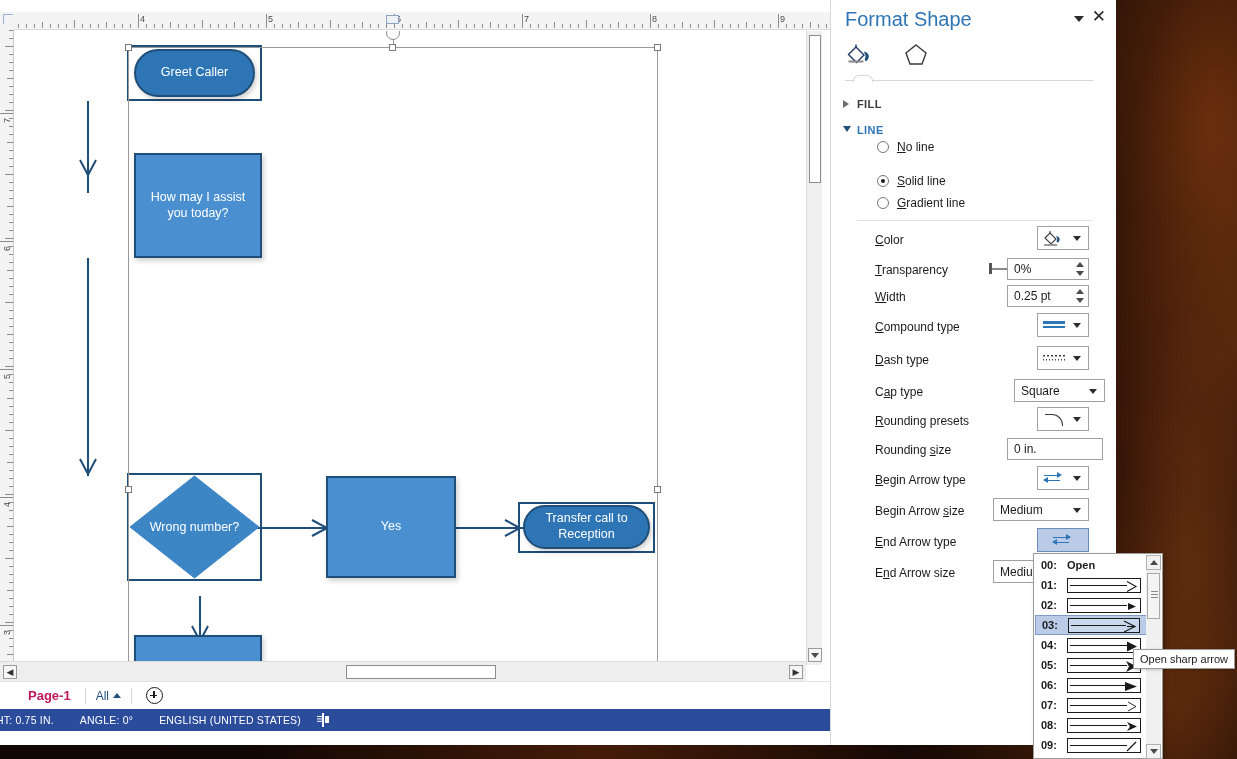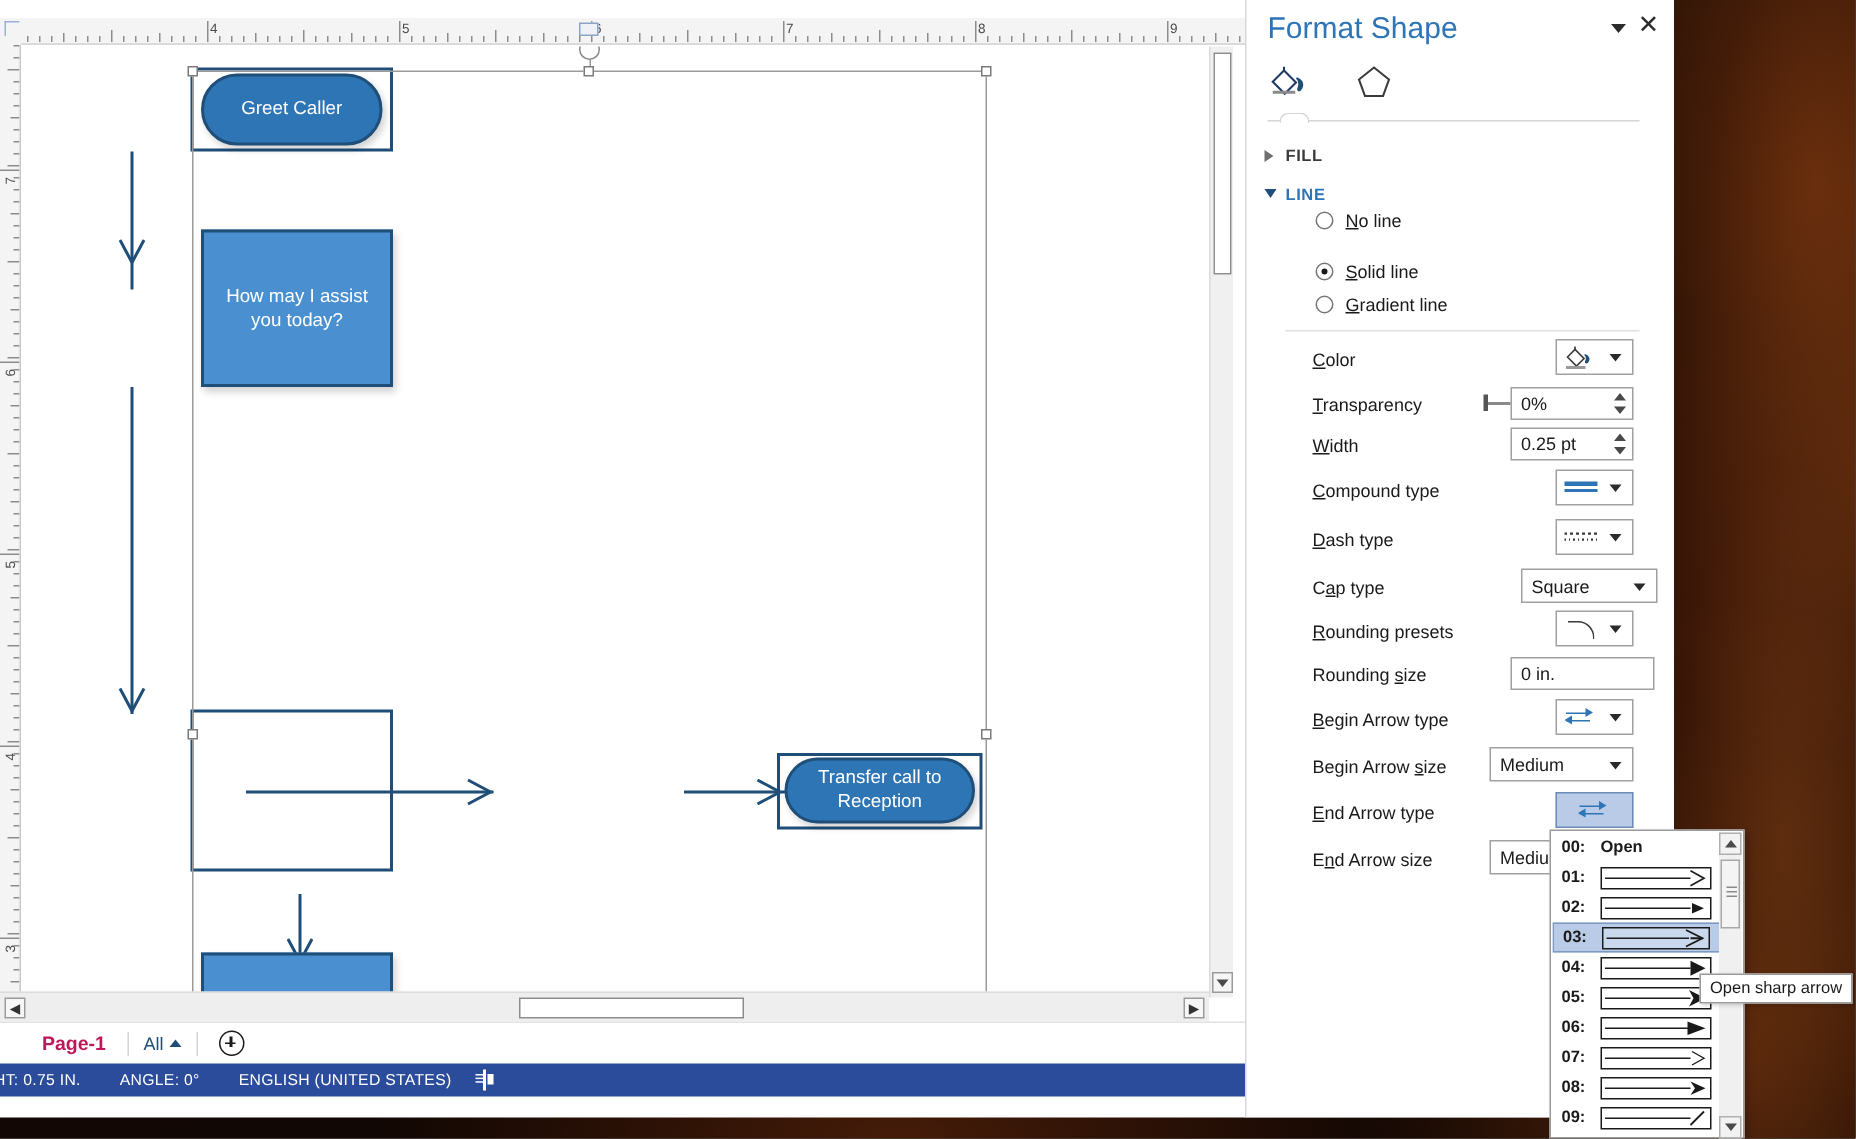--- a/index.html
+++ b/index.html
@@ -674,21 +674,30 @@
         <div class="shape-sel" style="left:112px; top:14px; width:135px; height:56px;"></div>
         <div class="shape term" style="left:119px; top:18px; width:121px; height:48px;">
           <span>Greet Caller</span>
         </div>
 
         <div class="shape proc" style="left:119px; top:122px; width:128px; height:105px; padding: 0 6px;">
           <span>How may I assist you today?</span>
         </div>
 
         <div class="shape-sel" style="left:112px; top:442px; width:135px; height:108px;"></div>
-
+        <div class="diamond-wrap" style="left:112px; top:442px; width:135px; height:108px;">
+          <svg class="diamond" viewBox="0 0 135 108" preserveAspectRatio="none">
+            <polygon points="67.5,3 132,54 67.5,105 3,54" fill="#3d86c6" stroke="#3d86c6" stroke-width="1"></polygon>
+          </svg>
+          <div class="diamond-label">Wrong number?</div>
+        </div>
+
+        <div class="shape proc" style="left:311px; top:445px; width:130px; height:102px;">
+          <span>Yes</span>
+        </div>
 
         <div class="shape-sel" style="left:503px; top:471px; width:137px; height:51px;"></div>
         <div class="shape term" style="left:508px; top:474px; width:127px; height:44px; padding:0 8px;">
           <span>Transfer call to Reception</span>
         </div>
 
         <div class="shape proc" style="left:119px; top:604px; width:128px; height:60px;">
           <span></span>
         </div>
 

